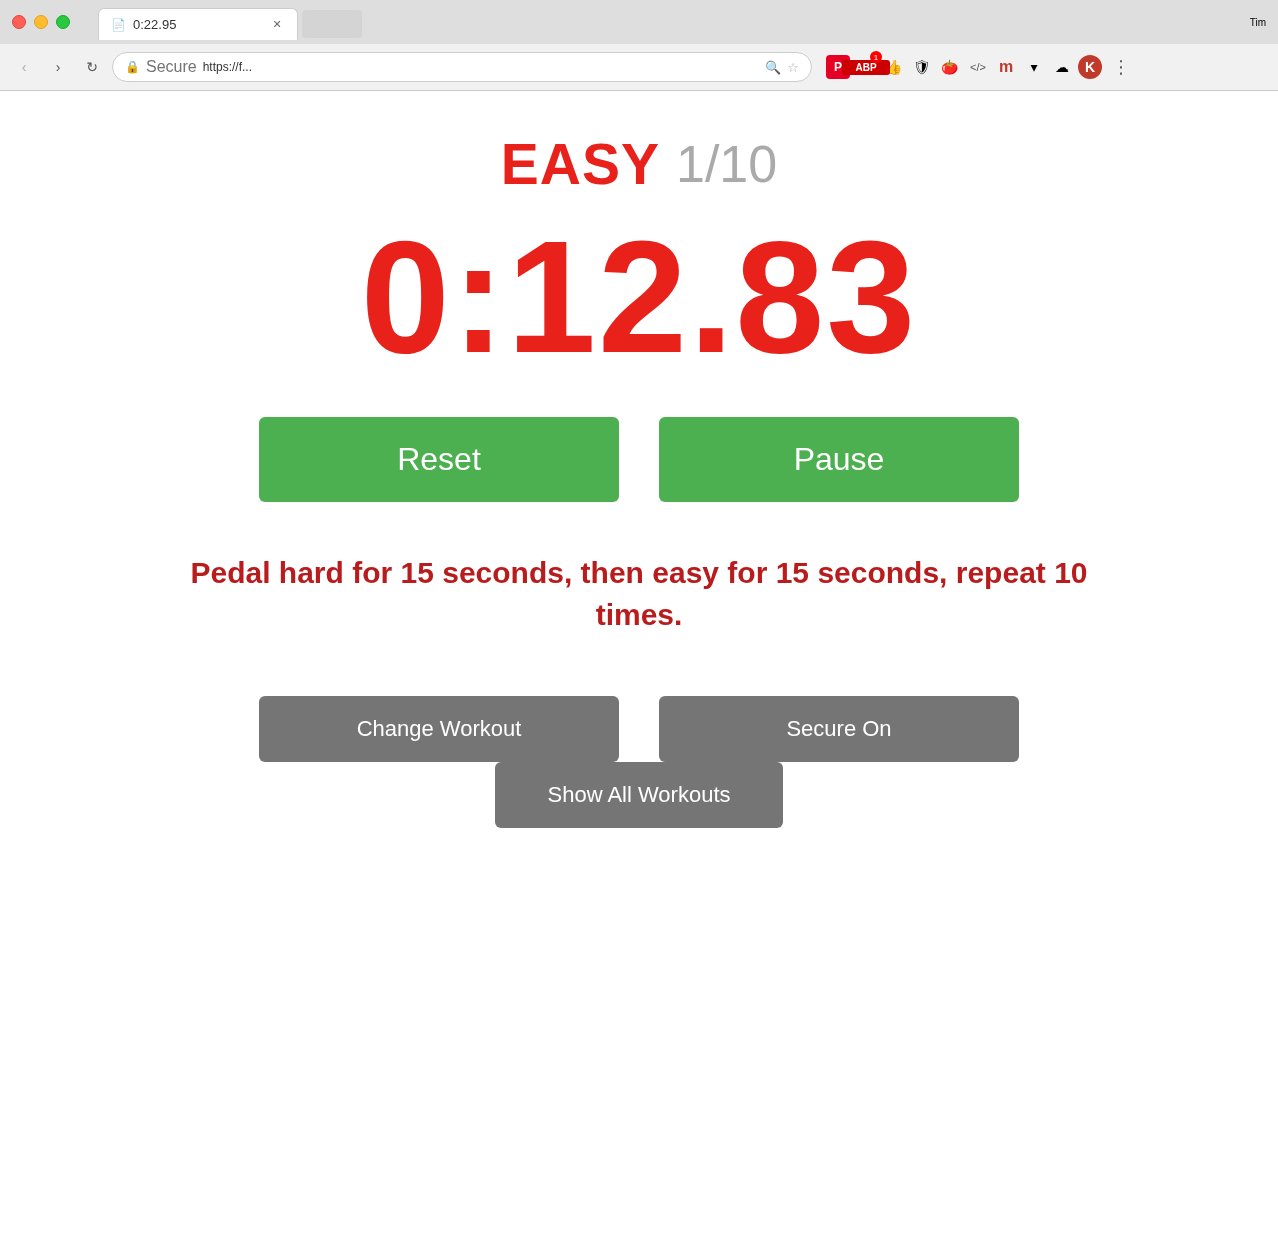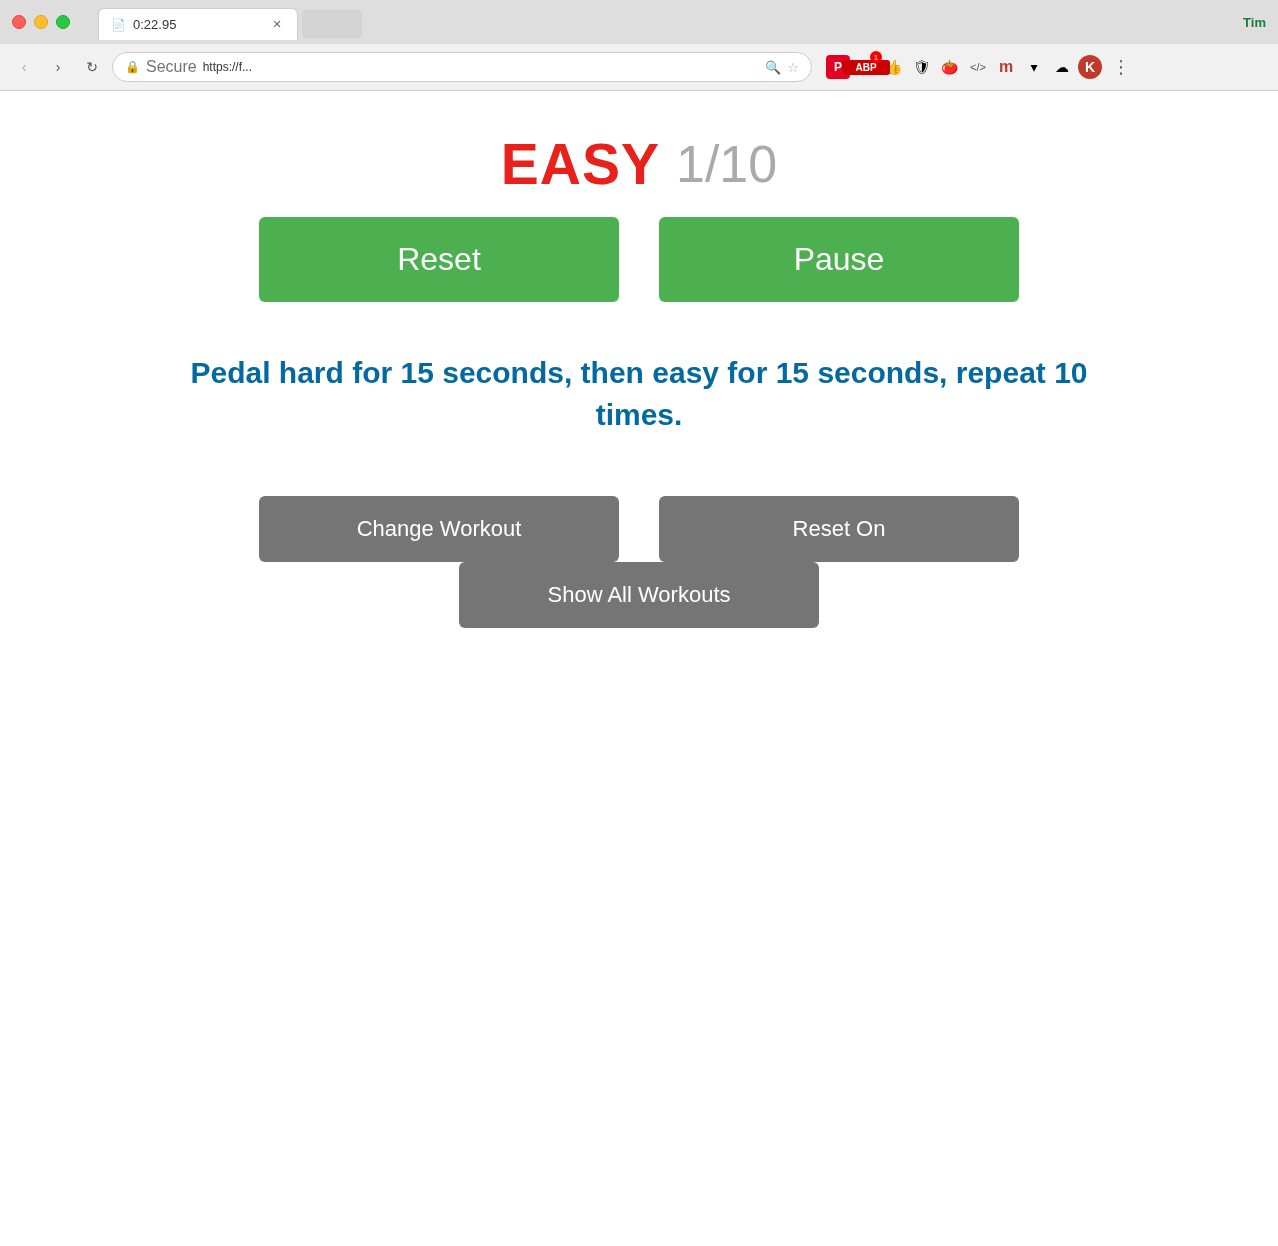--- a/index.html
+++ b/index.html
@@ -92,23 +92,23 @@
       width: 60px;
       height: 28px;
       background: #d4d4d4;
       border-radius: 4px;
       margin-left: 4px;
       margin-bottom: 2px;
     }
 
     .browser-username {
       margin-left: auto;
-      font-size: 13px;
-      color: #15803d;
-      font-weight: 700;
+      font-size: 10px;
+      color: #000000;
+      font-weight: 400;
     }
 
     .browser-toolbar {
       display: flex;
       align-items: center;
       padding: 6px 10px;
       background: #f1f1f1;
       gap: 6px;
       height: 46px;
     }
@@ -245,21 +245,21 @@
       font-weight: 400;
       padding: 24px 0;
       width: 360px;
       cursor: pointer;
       text-align: center;
     }
 
     .workout-description {
       font-size: 30px;
       font-weight: 700;
-      color: #0369a1;
+      color: #b91c1c;
       text-align: center;
       max-width: 900px;
       line-height: 1.4;
       margin-bottom: 60px;
     }
 
     .secondary-buttons {
       display: flex;
       gap: 40px;
     }
@@ -278,21 +278,21 @@
     }
 
     .btn-gray-wide {
       background: #757575;
       color: #fff;
       border: none;
       border-radius: 6px;
       font-size: 22px;
       font-weight: 400;
       padding: 20px 0;
-      width: 360px;
+      width: 288px;
       cursor: pointer;
       text-align: center;
     }
   </style>
 </head>
 <body>
 
 <div class="browser-chrome">
 
   <div class="browser-titlebar">
@@ -348,28 +348,29 @@
   </div>
 </div>
 
 <div class="main-content">
 
   <div class="workout-header">
     <span class="workout-type">EASY</span>
     <span class="workout-progress">1/10</span>
   </div>
 
+  <div class="timer-display">0:12.83</div>
 
   <div class="button-row">
     <button class="btn-green">Reset</button>
     <button class="btn-green">Pause</button>
   </div>
 
   <p class="workout-description">Pedal hard for 15 seconds, then easy for 15 seconds, repeat 10 times.</p>
 
   <div class="secondary-buttons">
     <button class="btn-gray">Change Workout</button>
-    <button class="btn-gray">Reset On</button>
+    <button class="btn-gray">Secure On</button>
   </div>
 
   <button class="btn-gray-wide">Show All Workouts</button>
 
 </div>
 
 </body></html>

